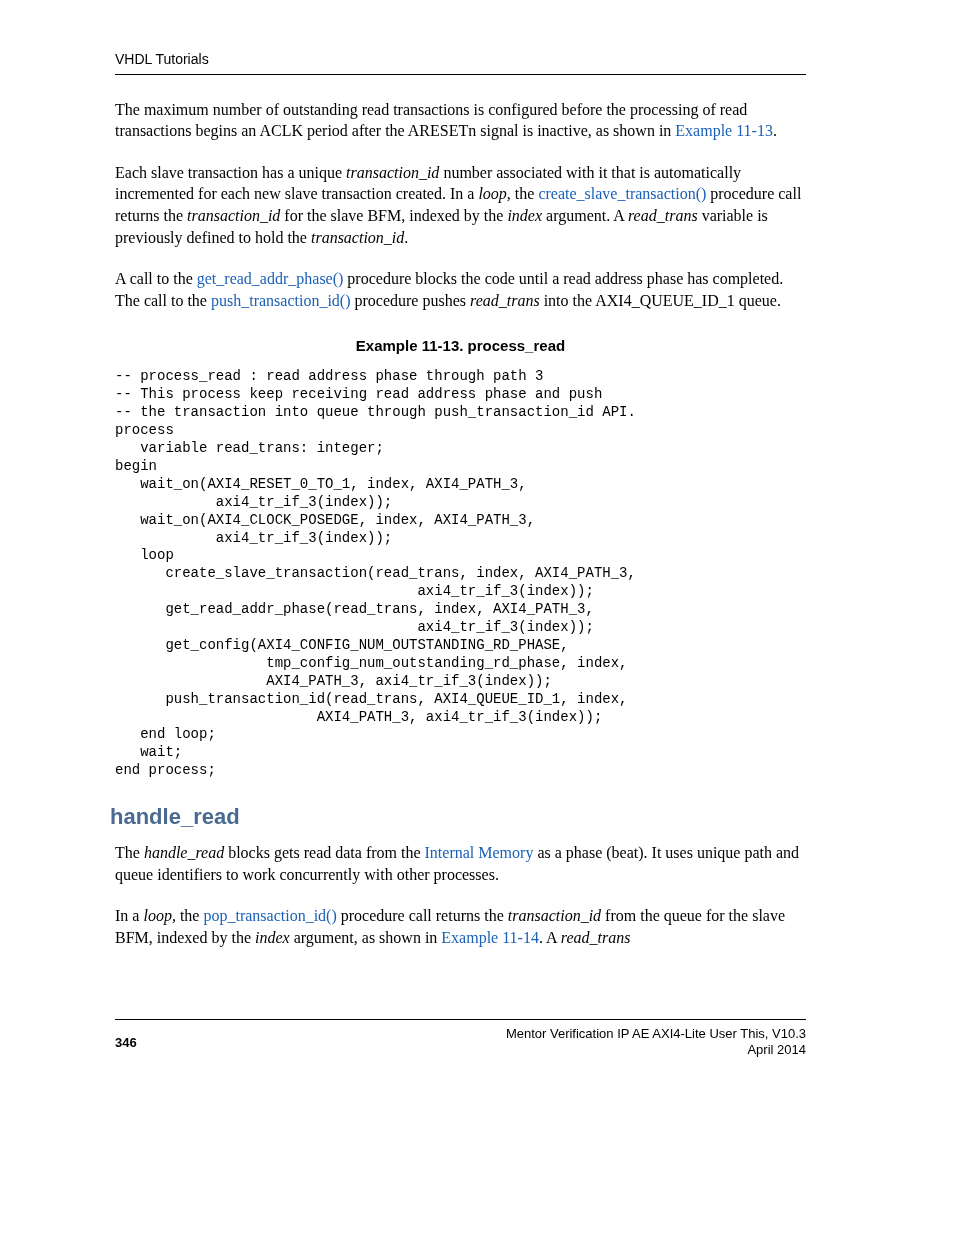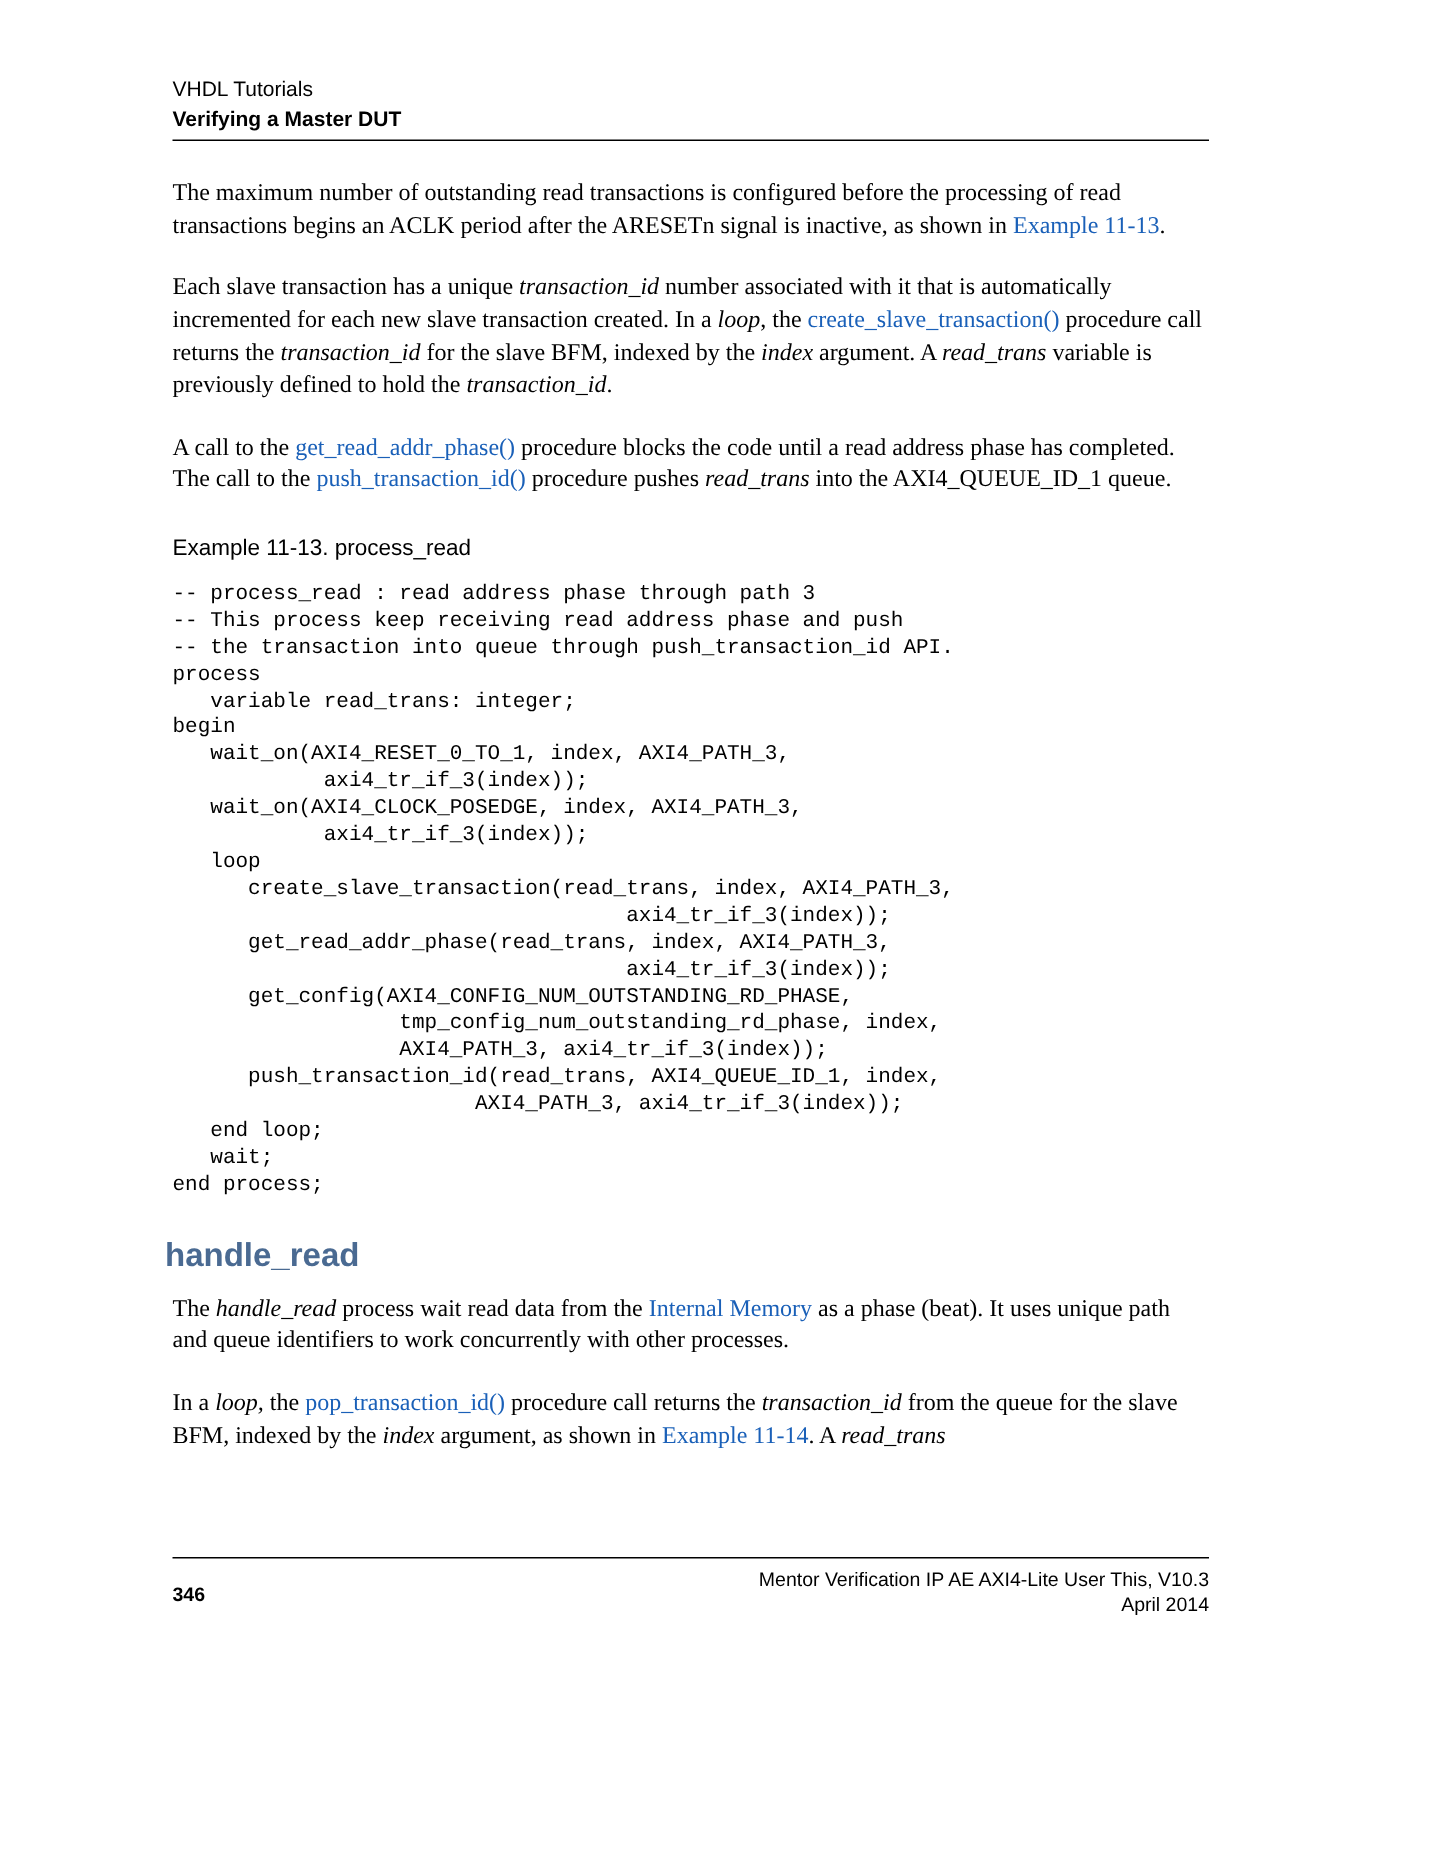--- a/index.html
+++ b/index.html
@@ -29,23 +29,23 @@
   .para {
     margin: 0 0 20px 0;
     line-height: 1.35;
     text-align: left;
   }
   .ital { font-style: italic; }
   .link { color: #1a60b8; }
   .link-ital { color: #1a60b8; }
   .example-title {
     font-family: Arial, Helvetica, sans-serif;
-    font-weight: normal;
+    font-weight: bold;
     font-size: 15px;
-    text-align: left;
+    text-align: center;
     margin: 26px 0 14px 0;
   }
   pre.code {
     font-family: "Courier New", Courier, monospace;
     font-size: 14px;
     line-height: 1.28;
     white-space: pre;
     margin: 0 0 24px 0;
   }
   h2.section {
@@ -68,21 +68,20 @@
   .footer-left { font-weight: bold; }
   .footer-right { text-align: right; line-height: 1.3; }
 </style>
 </head>
 <body>
 
 <div class="page">
 
   <div class="header">
     <div class="header-top">VHDL Tutorials</div>
-    <div class="header-bottom">Verifying a Master DUT</div>
   </div>
 
   <p class="para">
     <span>The maximum number of outstanding read transactions is configured before the processing of read transactions begins an ACLK period after the ARESETn signal is inactive, as shown in </span><span class="link">Example 11-13</span><span>.</span>
   </p>
 
   <p class="para">
     <span>Each slave transaction has a unique </span><span class="ital">transaction_id</span><span> number associated with it that is automatically incremented for each new slave transaction created. In a </span><span class="ital">loop</span><span>, the </span><span class="link-ital">create_slave_transaction()</span><span> procedure call returns the </span><span class="ital">transaction_id</span><span> for the slave BFM, indexed by the </span><span class="ital">index</span><span> argument. A </span><span class="ital">read_trans</span><span> variable is previously defined to hold the </span><span class="ital">transaction_id</span><span>.</span>
   </p>
 
@@ -113,21 +112,21 @@
                   AXI4_PATH_3, axi4_tr_if_3(index));
       push_transaction_id(read_trans, AXI4_QUEUE_ID_1, index,
                         AXI4_PATH_3, axi4_tr_if_3(index));
    end loop;
    wait;
 end process;</pre>
 
   <h2 class="section">handle_read</h2>
 
   <p class="para">
-    <span>The </span><span class="ital">handle_read</span><span> process wait read data from the </span><span class="link">Internal Memory</span><span> as a  phase (beat). It uses unique path and queue identifiers to work concurrently with other processes.</span>
+    <span>The </span><span class="ital">handle_read</span><span> blocks gets read data from the </span><span class="link">Internal Memory</span><span> as a  phase (beat). It uses unique path and queue identifiers to work concurrently with other processes.</span>
   </p>
 
   <p class="para">
     <span>In a </span><span class="ital">loop,</span><span> the </span><span class="link-ital">pop_transaction_id()</span><span> procedure call returns the </span><span class="ital">transaction_id</span><span> from the queue for the slave BFM, indexed by the </span><span class="ital">index</span><span> argument, as shown in </span><span class="link">Example 11-14</span><span>. A </span><span class="ital">read_trans</span>
   </p>
 
   <div class="footer">
     <div class="footer-left">346</div>
     <div class="footer-right">
       <div>Mentor Verification IP AE AXI4-Lite User This, V10.3</div>

